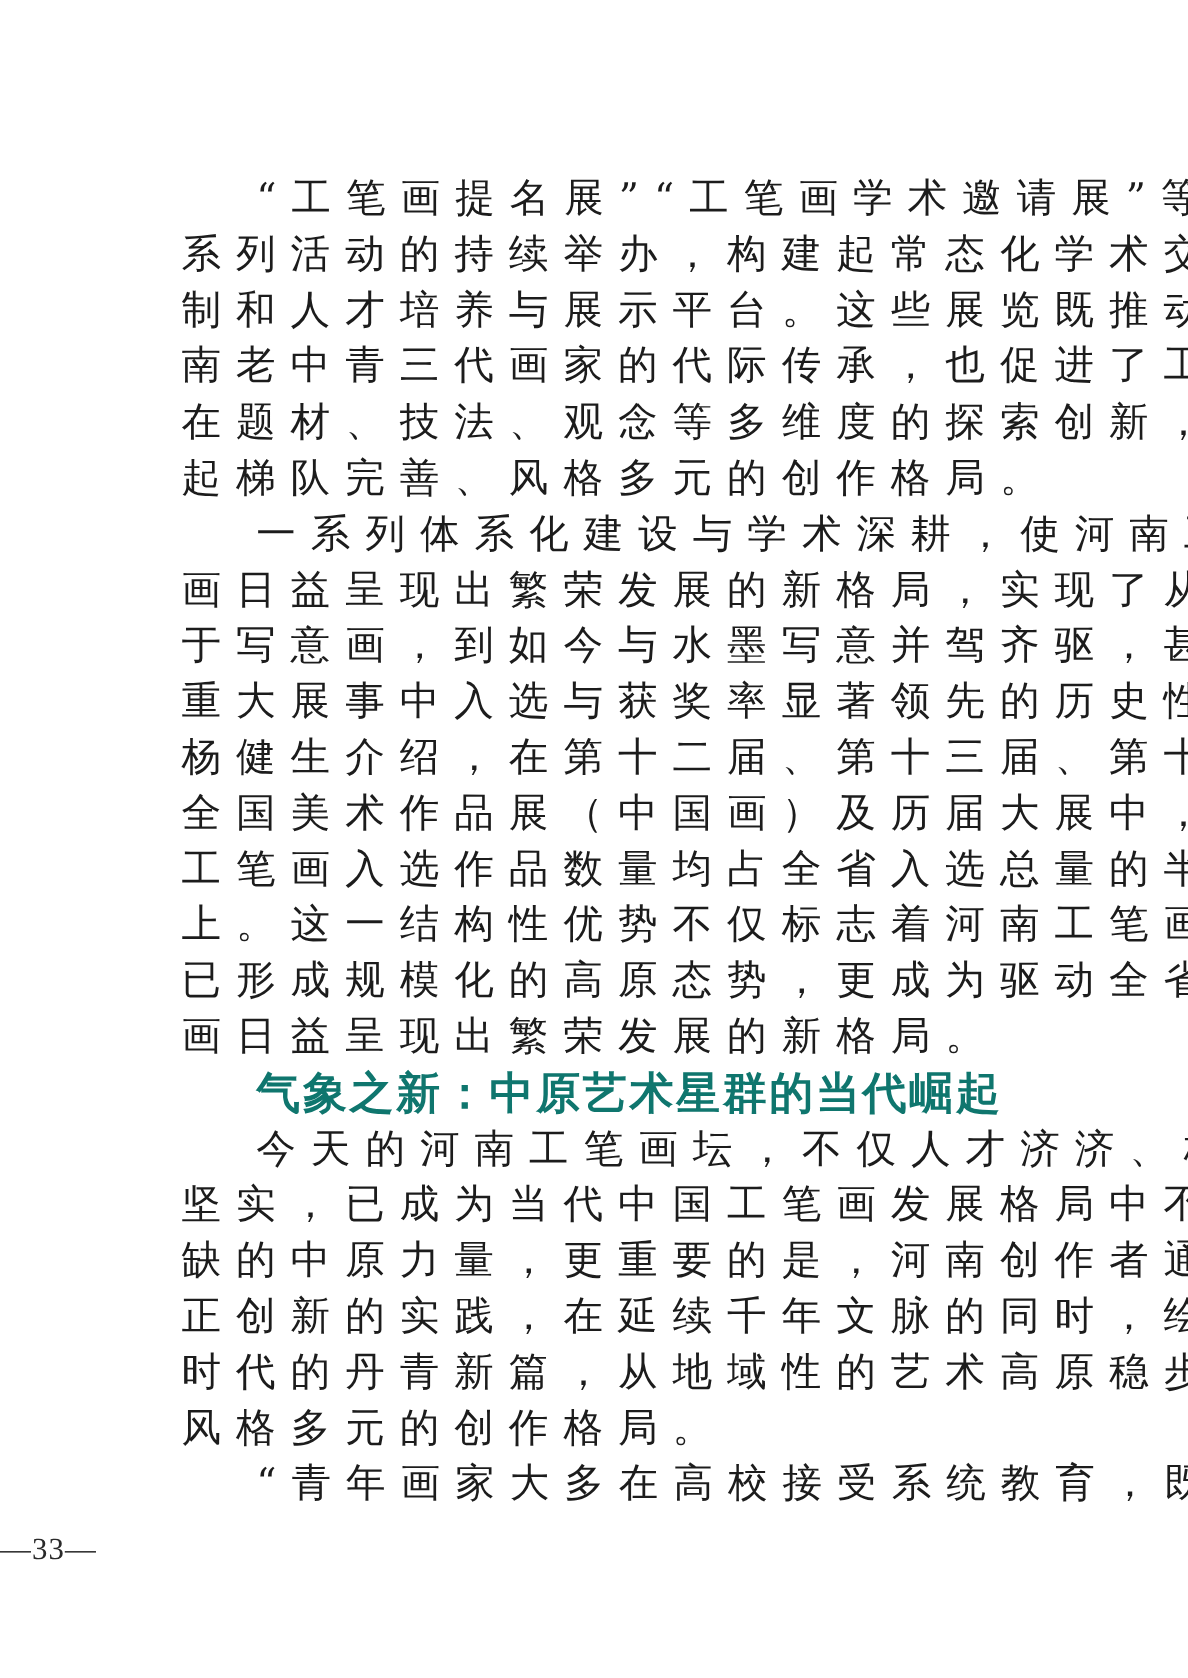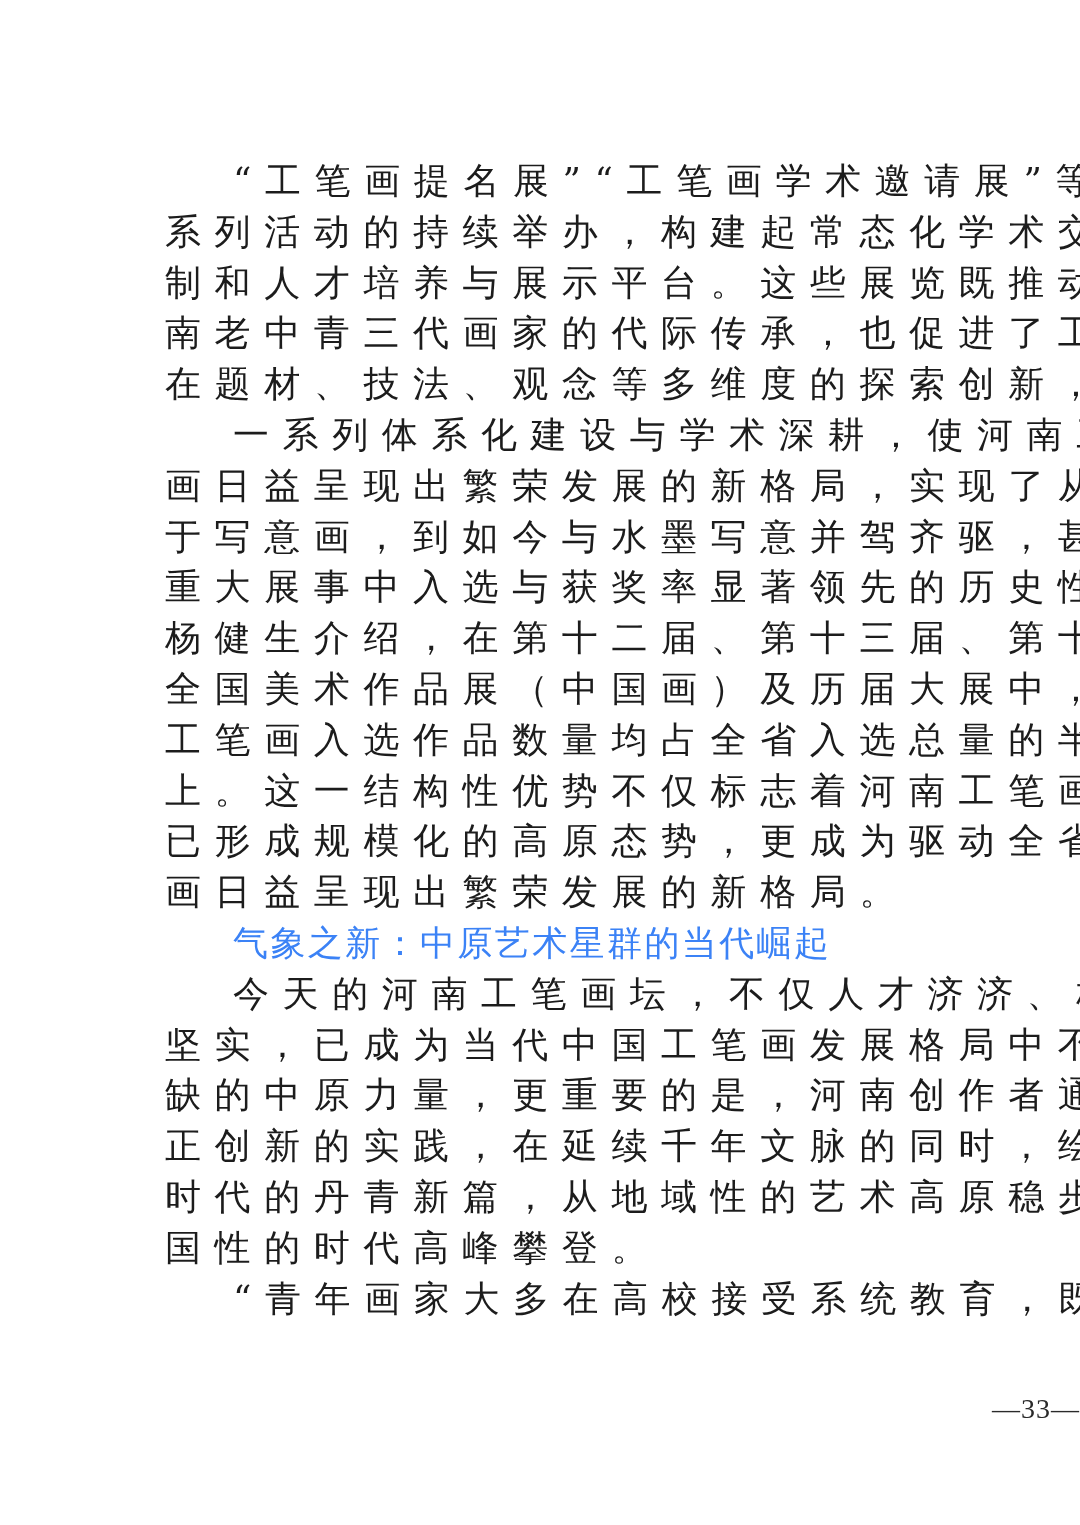--- a/index.html
+++ b/index.html
@@ -38,62 +38,63 @@
       white-space: nowrap;
       overflow: visible;
       font-weight: 400;
       color: #1c1c1c;
     }
     .line.indent {
       padding-left: 68px;
     }
     .line.heading {
       font-family: "DejaVu Sans", "Liberation Sans", sans-serif;
-      font-weight: 400;
-      font-size: 35px;
+      font-weight: 700;
+      font-size: 40px;
       letter-spacing: 2.4px;
       padding-left: 68px;
-      color: #3b82f6;
+      color: #0f766e;
     }
     .page-number {
       position: absolute;
       left: 0;
       width: 1080px;
       top: 1393px;
-      text-align: right;
+      text-align: left;
       font-family: "Liberation Serif", "DejaVu Serif", serif;
       font-size: 28px;
       color: #2a2a2a;
       letter-spacing: 1px;
     }
   </style>
 </head>
 <body>
 
 <div class="page">
   <div class="text-block">
     <span class="line indent">“工笔画提名展”“工笔画学术邀请展”等</span>
     <span class="line">系列活动的持续举办，构建起常态化学术交流机</span>
     <span class="line">制和人才培养与展示平台。这些展览既推动了河</span>
     <span class="line">南老中青三代画家的代际传承，也促进了工笔画</span>
     <span class="line">在题材、技法、观念等多维度的探索创新，构筑</span>
+    <span class="line">起梯队完善、风格多元的创作格局。</span>
     <span class="line indent">一系列体系化建设与学术深耕，使河南工笔</span>
     <span class="line">画日益呈现出繁荣发展的新格局，实现了从滞后</span>
     <span class="line">于写意画，到如今与水墨写意并驾齐驱，甚至在</span>
     <span class="line">重大展事中入选与获奖率显著领先的历史性跨越。</span>
     <span class="line">杨健生介绍，在第十二届、第十三届、第十四届</span>
     <span class="line">全国美术作品展（中国画）及历届大展中，河南</span>
     <span class="line">工笔画入选作品数量均占全省入选总量的半数以</span>
     <span class="line">上。这一结构性优势不仅标志着河南工笔画创作</span>
     <span class="line">已形成规模化的高原态势，更成为驱动全省美术</span>
     <span class="line">画日益呈现出繁荣发展的新格局。</span>
     <span class="line heading">气象之新：中原艺术星群的当代崛起</span>
     <span class="line indent">今天的河南工笔画坛，不仅人才济济、梯队</span>
     <span class="line">坚实，已成为当代中国工笔画发展格局中不可或</span>
     <span class="line">缺的中原力量，更重要的是，河南创作者通过守</span>
     <span class="line">正创新的实践，在延续千年文脉的同时，绘制着</span>
     <span class="line">时代的丹青新篇，从地域性的艺术高原稳步向全</span>
-    <span class="line">国性的时代高峰攀登。</span>
+    <span class="line">风格多元的创作格局。</span>
     <span class="line indent">“青年画家大多在高校接受系统教育，既具</span>
   </div>
 
   <div class="page-number">—33—</div>
 </div>
 
 </body></html>

